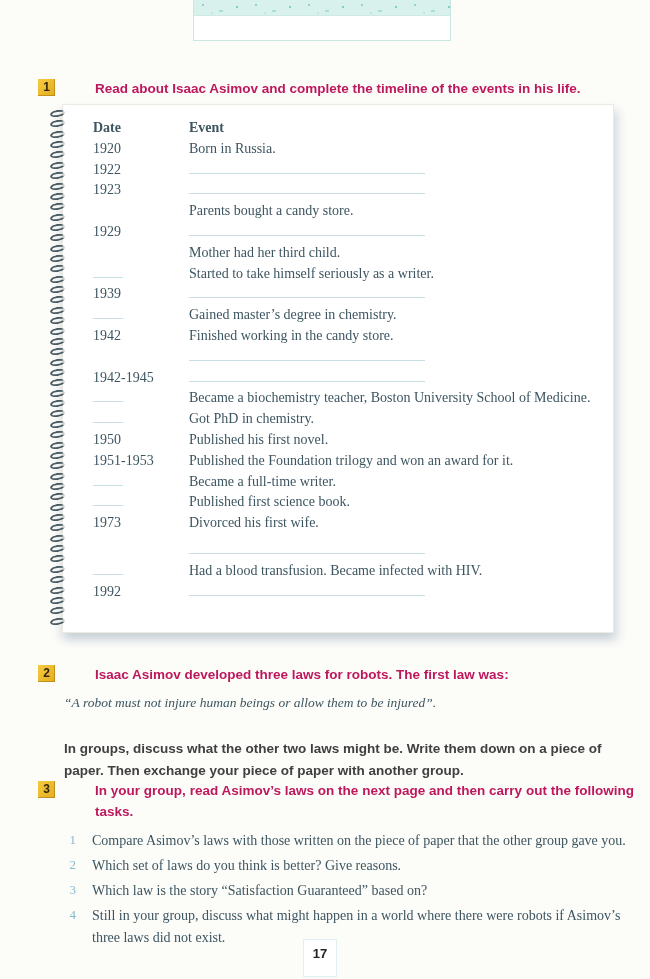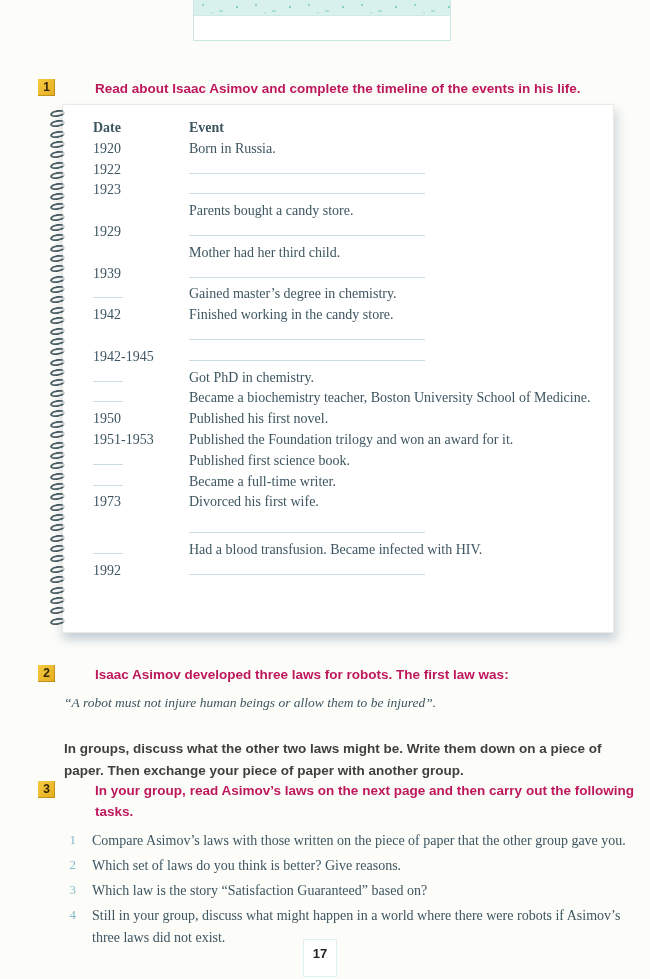--- a/index.html
+++ b/index.html
@@ -195,20 +195,24 @@
         </div>
         <div class="t-row">
           <span class="t-date">1929</span>
           <span class="t-event"><span class="blank event-blank"></span></span>
         </div>
         <div class="t-row">
           <span class="t-date"></span>
           <span class="t-event">Mother had her third child.</span>
         </div>
         <div class="t-row">
+          <span class="t-date"><span class="blank date-blank"></span></span>
+          <span class="t-event">Started to take himself seriously as a writer.</span>
+        </div>
+        <div class="t-row">
           <span class="t-date">1939</span>
           <span class="t-event"><span class="blank event-blank"></span></span>
         </div>
         <div class="t-row">
           <span class="t-date"><span class="blank date-blank"></span></span>
           <span class="t-event">Gained master’s degree in chemistry.</span>
         </div>
         <div class="t-row">
           <span class="t-date">1942</span>
           <span class="t-event">Finished working in the candy store.</span>
@@ -216,41 +220,41 @@
         <div class="t-row">
           <span class="t-date"></span>
           <span class="t-event"><span class="blank event-blank"></span></span>
         </div>
         <div class="t-row">
           <span class="t-date">1942-1945</span>
           <span class="t-event"><span class="blank event-blank"></span></span>
         </div>
         <div class="t-row">
           <span class="t-date"><span class="blank date-blank"></span></span>
+          <span class="t-event">Became a biochemistry teacher, Boston University School of Medicine.</span>
+        </div>
+        <div class="t-row">
+          <span class="t-date"><span class="blank date-blank"></span></span>
           <span class="t-event">Got PhD in chemistry.</span>
-        </div>
-        <div class="t-row">
-          <span class="t-date"><span class="blank date-blank"></span></span>
-          <span class="t-event">Became a biochemistry teacher, Boston University School of Medicine.</span>
         </div>
         <div class="t-row">
           <span class="t-date">1950</span>
           <span class="t-event">Published his first novel.</span>
         </div>
         <div class="t-row">
           <span class="t-date">1951-1953</span>
           <span class="t-event">Published the Foundation trilogy and won an award for it.</span>
         </div>
         <div class="t-row">
           <span class="t-date"><span class="blank date-blank"></span></span>
+          <span class="t-event">Became a full-time writer.</span>
+        </div>
+        <div class="t-row">
+          <span class="t-date"><span class="blank date-blank"></span></span>
           <span class="t-event">Published first science book.</span>
-        </div>
-        <div class="t-row">
-          <span class="t-date"><span class="blank date-blank"></span></span>
-          <span class="t-event">Became a full-time writer.</span>
         </div>
         <div class="t-row">
           <span class="t-date">1973</span>
           <span class="t-event">Divorced his first wife.</span>
         </div>
         <div class="t-row gap-before">
           <span class="t-date"></span>
           <span class="t-event"><span class="blank event-blank"></span></span>
         </div>
         <div class="t-row">

